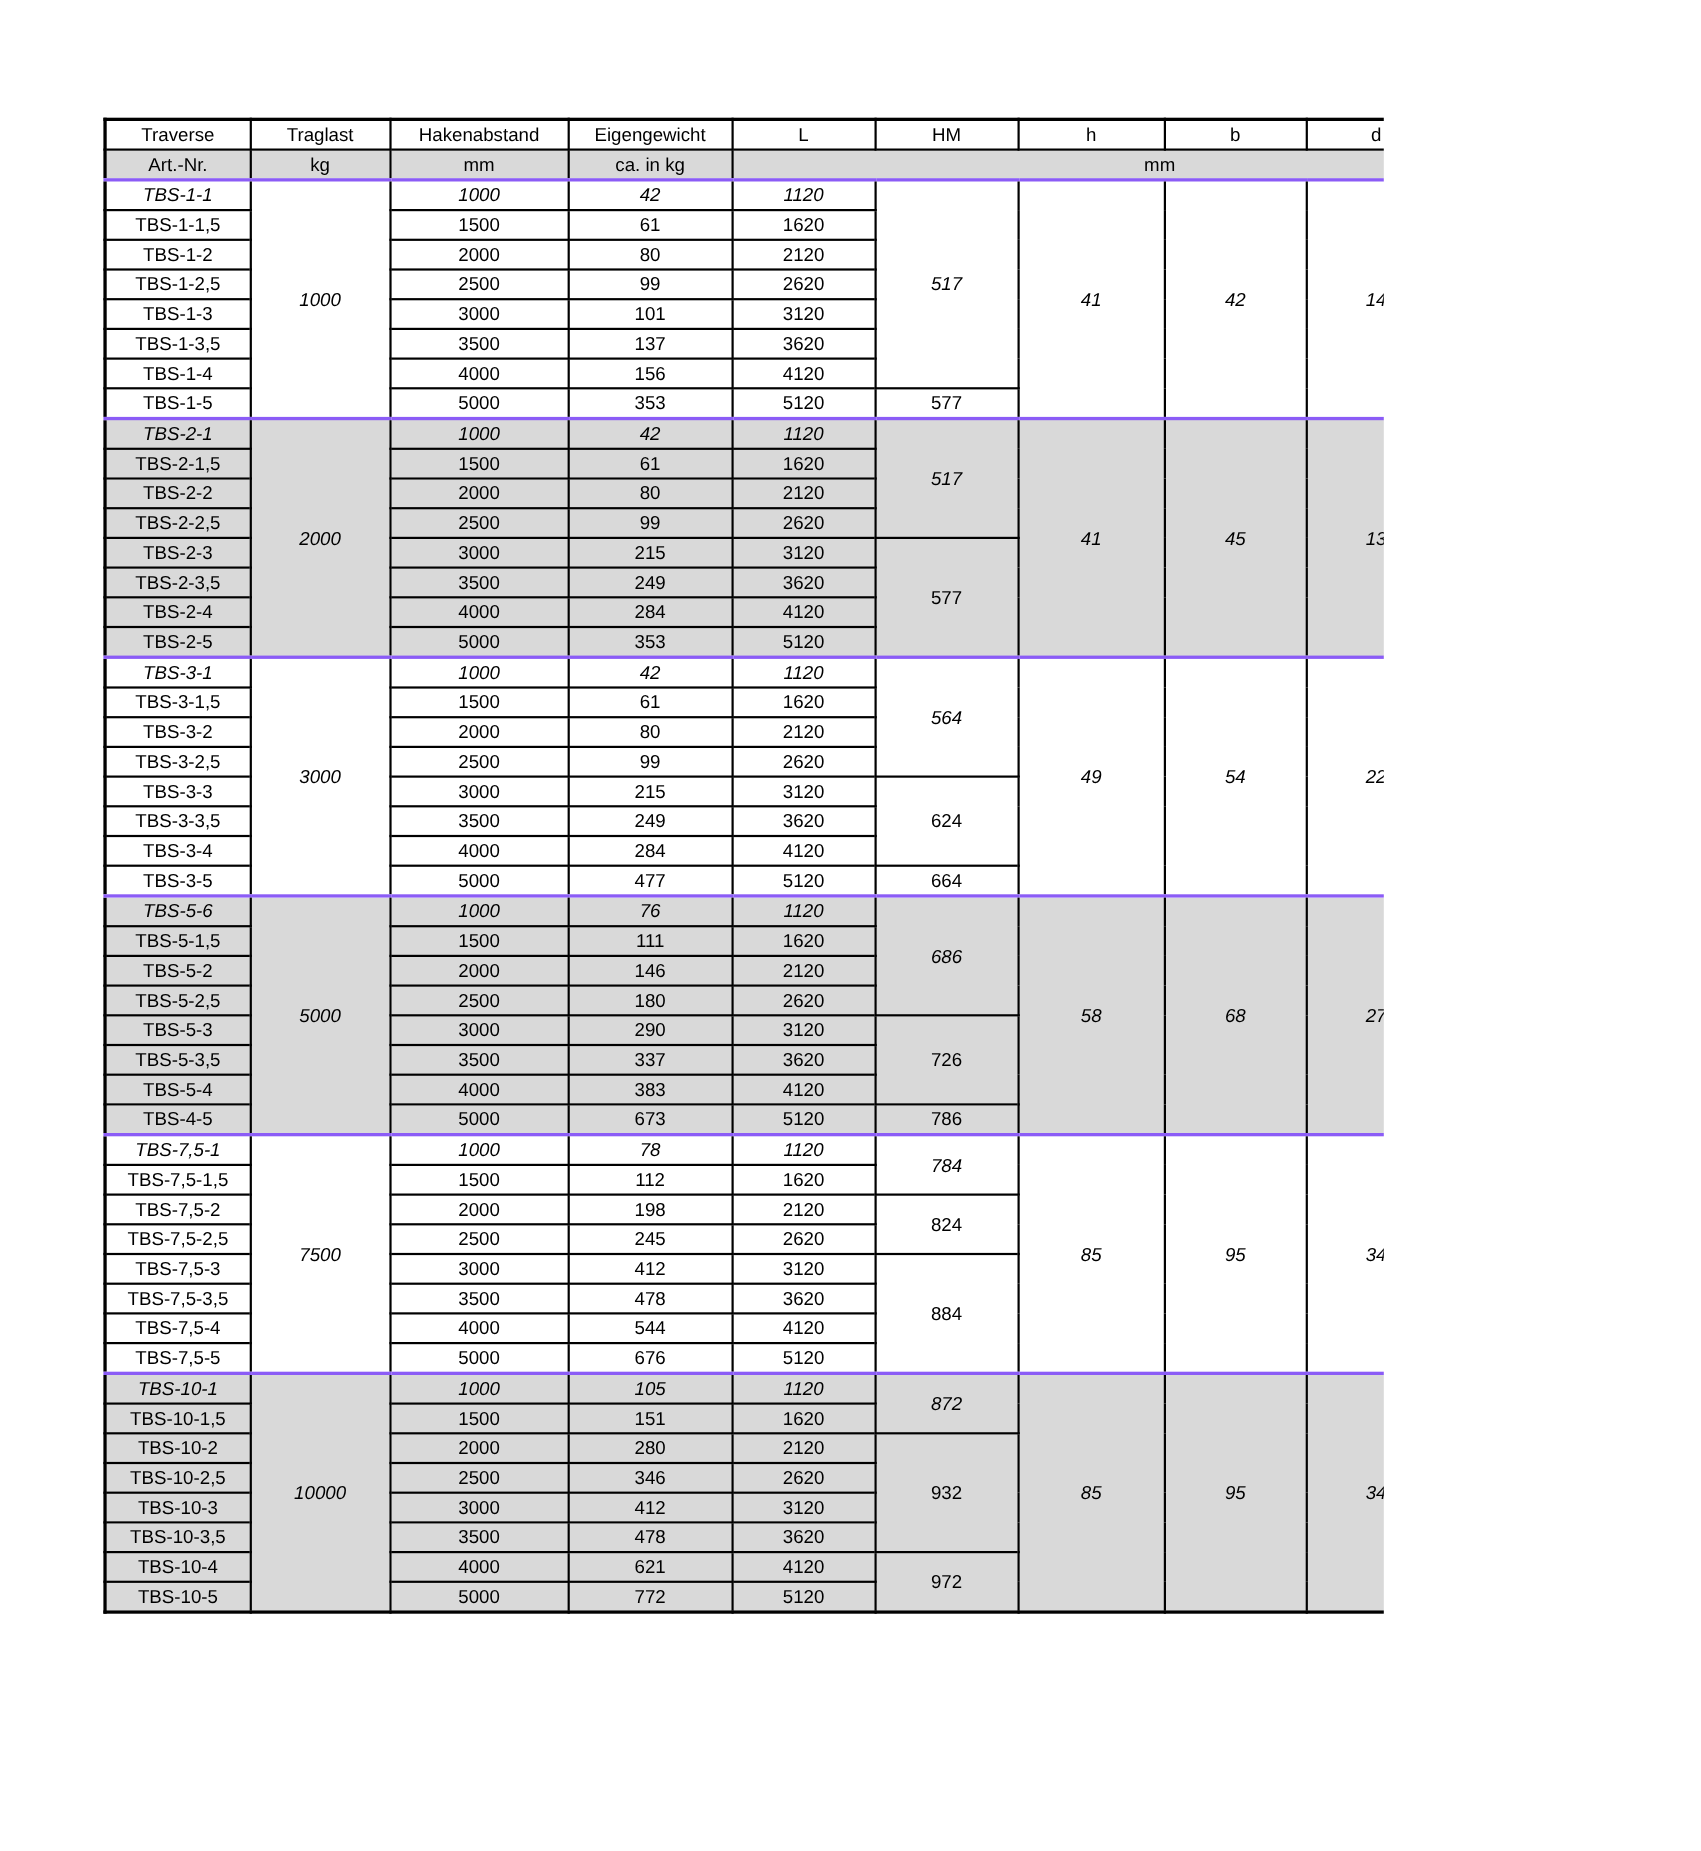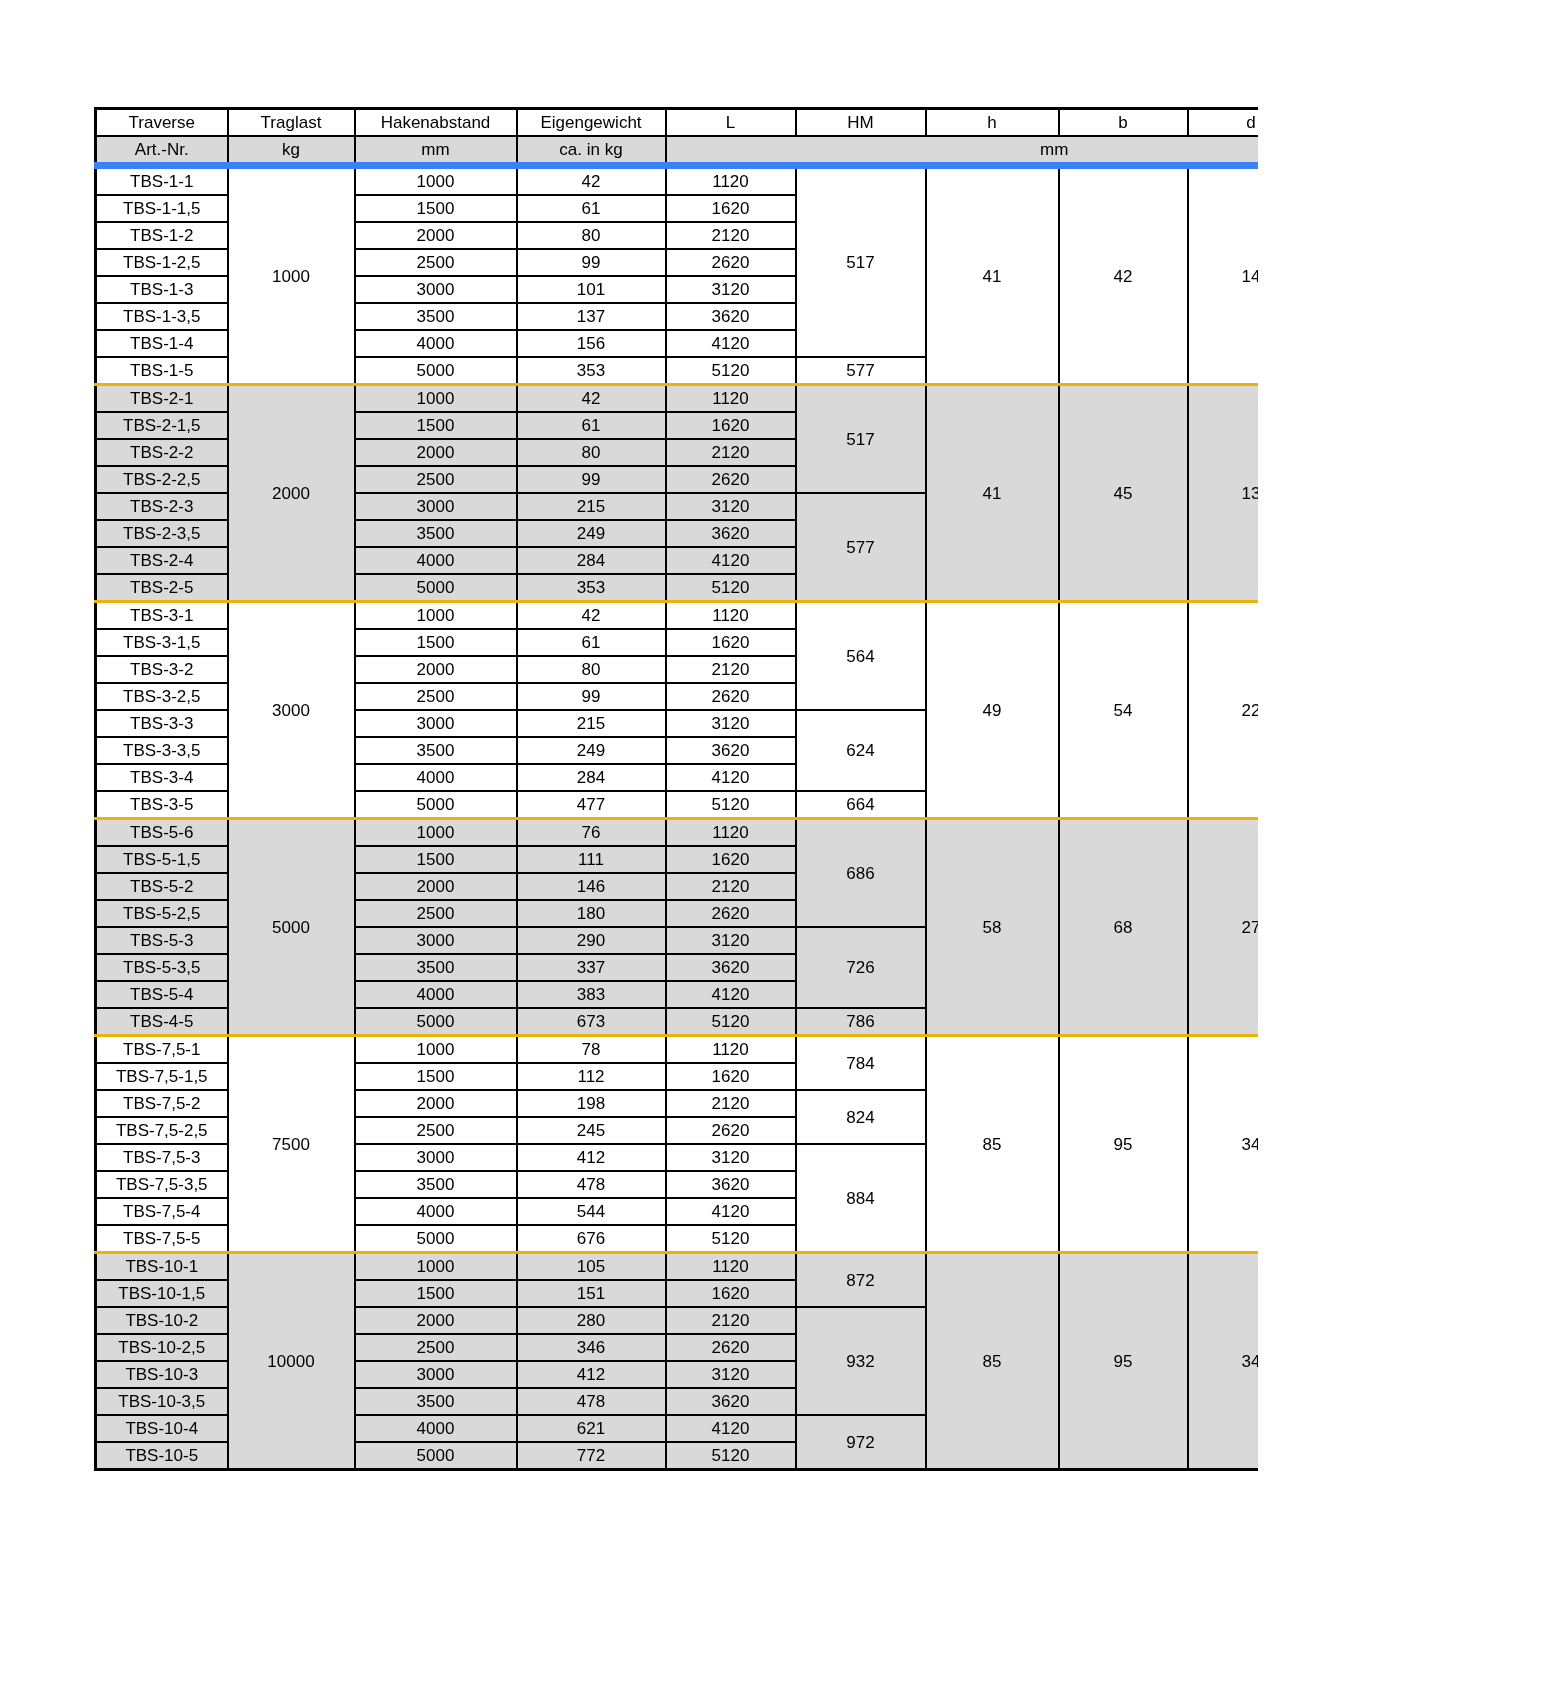--- a/index.html
+++ b/index.html
@@ -32,24 +32,25 @@
     font-weight: normal;
     color: #000;
     padding: 0;
     height: 25px;
     line-height: 25px;
     overflow: hidden;
     white-space: nowrap;
   }
   tr.units-row th {
     background: #d9d9d9;
-    border-bottom: 7px solid #3b82f6;
+    border-bottom: 1px solid #3b82f6;
   }
   tr.block-start td {
-    border-top: 3px solid #eab308;
+    border-top: 3px solid #8b5cf6;
+    font-style: italic;
   }
   tr.shaded td {
     background: #d9d9d9;
   }
 </style>
 </head>
 <body>
 
 <div class="page">
   <table class="spec">

